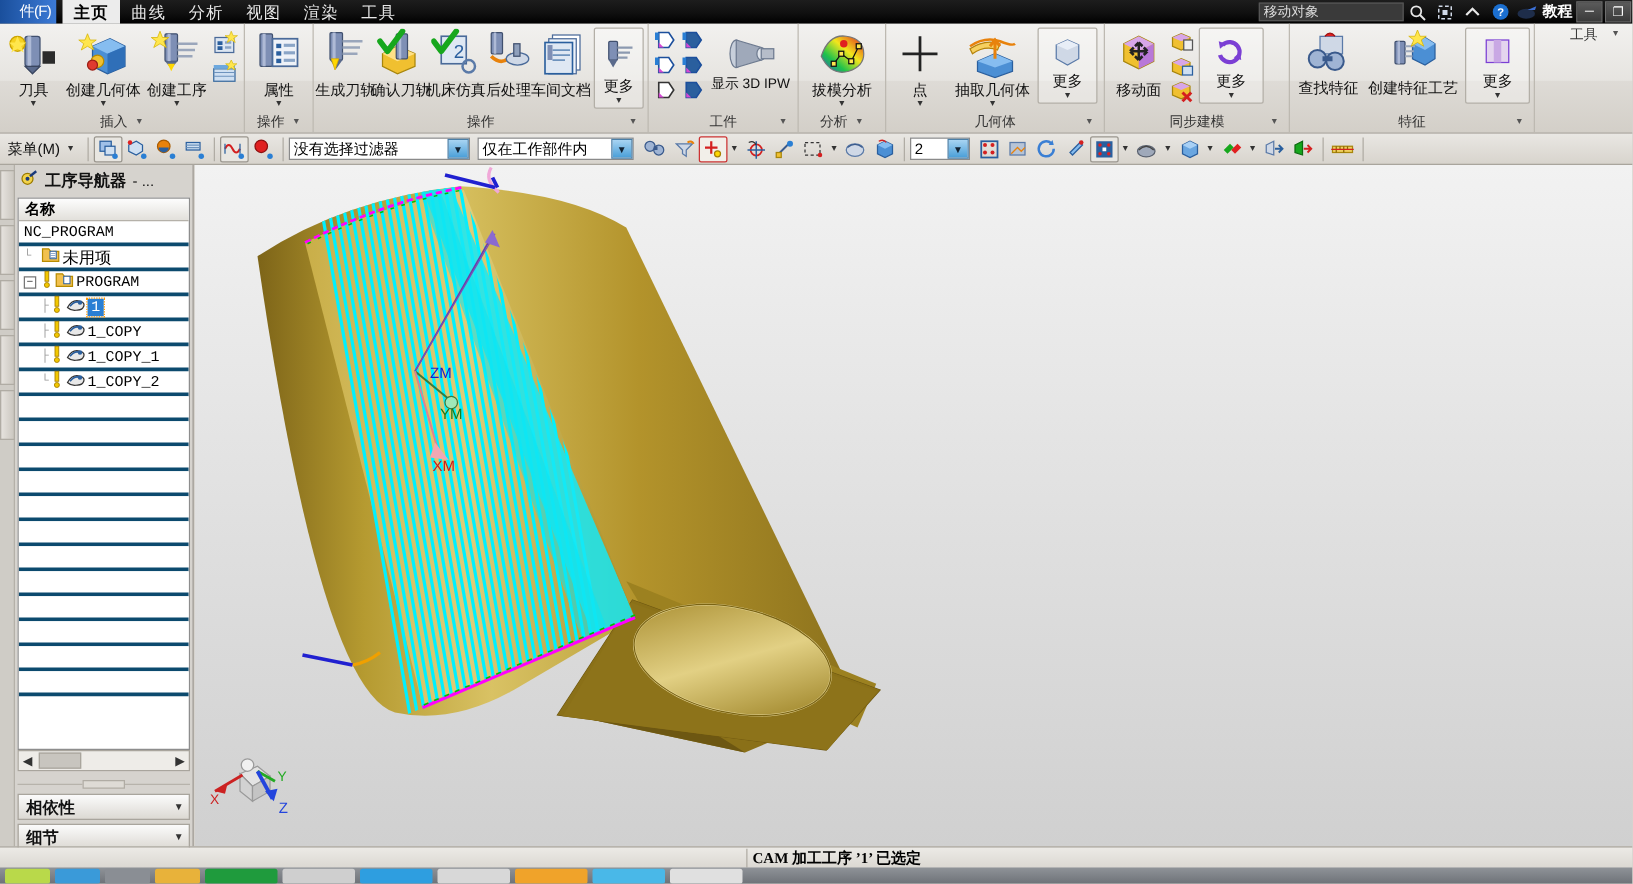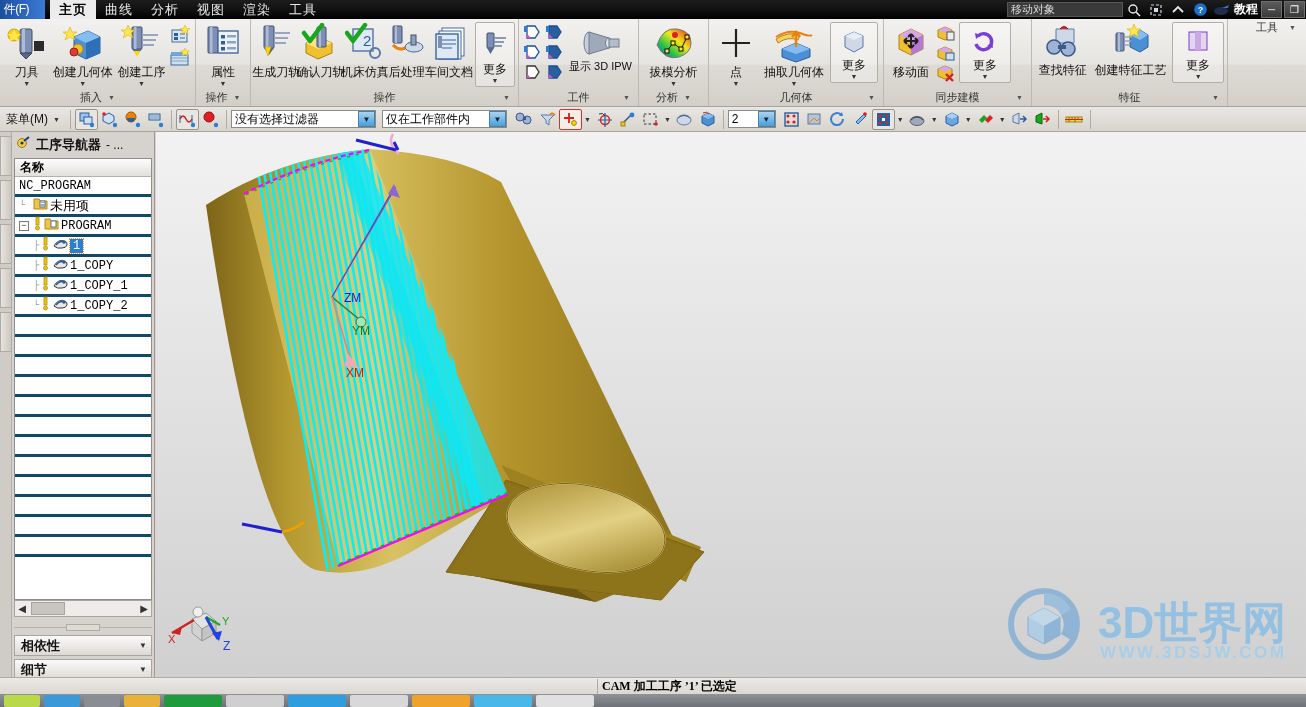--- a/index.html
+++ b/index.html
@@ -10,21 +10,21 @@
   }
   
   .titlebar{
     position:absolute; top:0; left:0; width:1306px; height:19px;
     background:linear-gradient(to bottom,#1d1d1d 0%,#101010 55%,#000 100%);
     display:flex; align-items:stretch; color:#fff;
   }
   .sysmenu{
     width:45px; background:linear-gradient(to right,#1a4f9c,#3c7ad6);
     color:#fff; font-size:12px; display:flex; align-items:center;
-    justify-content:flex-end; padding-right:16px; letter-spacing:-.5px;
+    justify-content:flex-end; padding-right:4px; letter-spacing:-.5px;
   }
   .tabs{ display:flex; align-items:stretch; margin-left:5px;}
   .tab{
     padding:0 9px; display:flex; align-items:center; font-size:13px;
     color:#e8e8e8; white-space:nowrap; letter-spacing:1px;
   }
   .tab.active{ background:#ececec; color:#000; font-weight:bold;}
   .tb-right{ margin-left:auto; display:flex; align-items:center; height:19px;}
   .qbox{
     background:#3a3a3a; border:1px solid #555; color:#dcdcdc;
@@ -1146,35 +1146,20 @@
       <polygon points="10,38 20,32 18,40" fill="#cc2222"></polygon>
       <line x1="44" y1="22" x2="58" y2="30" stroke="#22aa22" stroke-width="2.2"></line>
       <line x1="44" y1="22" x2="56" y2="44" stroke="#2244dd" stroke-width="3"></line>
       <polygon points="57,46 50,38 60,36" fill="#2244dd"></polygon>
       <text x="6" y="48" font-size="11" fill="#cc2222" font-family="Liberation Sans, sans-serif">X</text>
       <text x="60" y="30" font-size="11" fill="#22aa22" font-family="Liberation Sans, sans-serif">Y</text>
       <text x="61" y="55" font-size="12" fill="#2244dd" font-family="Liberation Sans, sans-serif">Z</text>
     </svg>
   </div>
 
-  <div class="watermark">
-    <svg width="300" height="84" viewBox="0 0 300 84">
-      <g opacity=".85">
-        <path d="M44 10 a34 34 0 1 0 0 68 a34 34 0 1 0 0 -68" fill="none"></path>
-        <circle cx="44" cy="44" r="33" fill="none" stroke="#6ba3d6" stroke-width="6"></circle>
-        <path d="M44 13 a31 31 0 0 1 27 16 l-10 6 a19 19 0 0 0 -17 -10 z" fill="#7fb4e0"></path>
-        <path d="M71 29 a31 31 0 0 1 0 31 l-10 -6 a19 19 0 0 0 0 -19 z" fill="#6ba3d6"></path>
-        <polygon points="44,28 60,37 60,55 44,64 28,55 28,37" fill="#9ecbee" stroke="#5e9bd0"></polygon>
-        <polygon points="44,28 60,37 44,46 28,37" fill="#b8daf4"></polygon>
-        <polygon points="44,46 60,37 60,55 44,64" fill="#6ba3d6"></polygon>
-      </g>
-      <text x="98" y="58" font-size="44" font-weight="bold" fill="#7fbbe8" font-family="Liberation Sans, sans-serif">3D世界网</text>
-      <text x="100" y="78" font-size="17" font-weight="bold" fill="#9ccdf0" letter-spacing="2.5" font-family="Liberation Sans, sans-serif">WWW.3DSJW.COM</text>
-    </svg>
-  </div>
 </div>
 
 <div class="statusbar">
   <div class="status-divider"></div>
   <div class="status-text">CAM 加工工序 ’1’ 已选定</div>
 </div>
 
 <div class="taskbar">
   <div class="tk" style="background:#b9d94a"></div>
   <div class="tk" style="background:#3a9ad9"></div>

